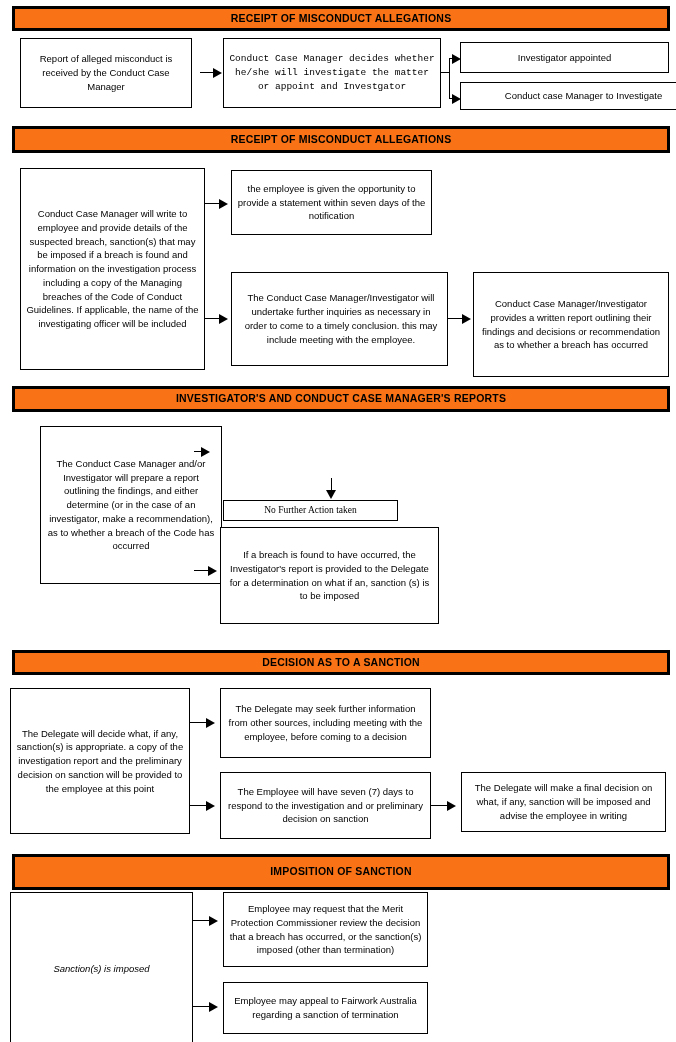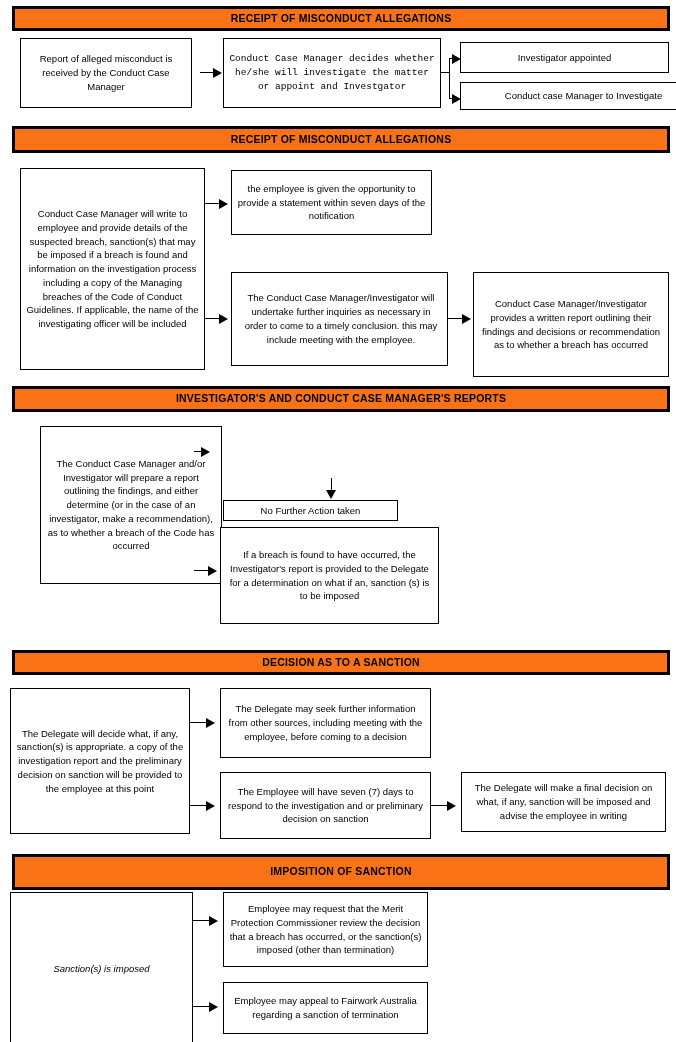--- a/index.html
+++ b/index.html
@@ -121,21 +121,21 @@
     <span class="txt">The Conduct Case Manager and/or Investigator will prepare a report outlining the findings, and either determine (or in the case of an investigator, make a recommendation), as to whether a breach of the Code has occurred</span>
   </div>
 
   <div class="hline" style="left:194px;top:451px;width:13px;"></div>
   <div class="arrow-r" style="left:201px;top:447px;"></div>
 
 
   <div class="vline" style="left:331px;top:478px;height:16px;"></div>
   <div class="arrow-d" style="left:326px;top:490px;"></div>
 
-  <div class="box" style="left:223px;top:500px;width:175px;height:21px;">
+  <div class="box" style="left:223px;top:500px;width:175px;height:21px;font-family:Liberation Serif, serif;">
     <span class="txt">No Further Action taken</span>
   </div>
 
   <div class="hline" style="left:194px;top:570px;width:17px;"></div>
   <div class="arrow-r" style="left:208px;top:566px;"></div>
 
   <div class="box" style="left:220px;top:527px;width:219px;height:97px;">
     <span class="txt">If a breach is found to have occurred, the Investigator's report is provided to the Delegate for a determination on what if an, sanction (s) is to be imposed</span>
   </div>
 

